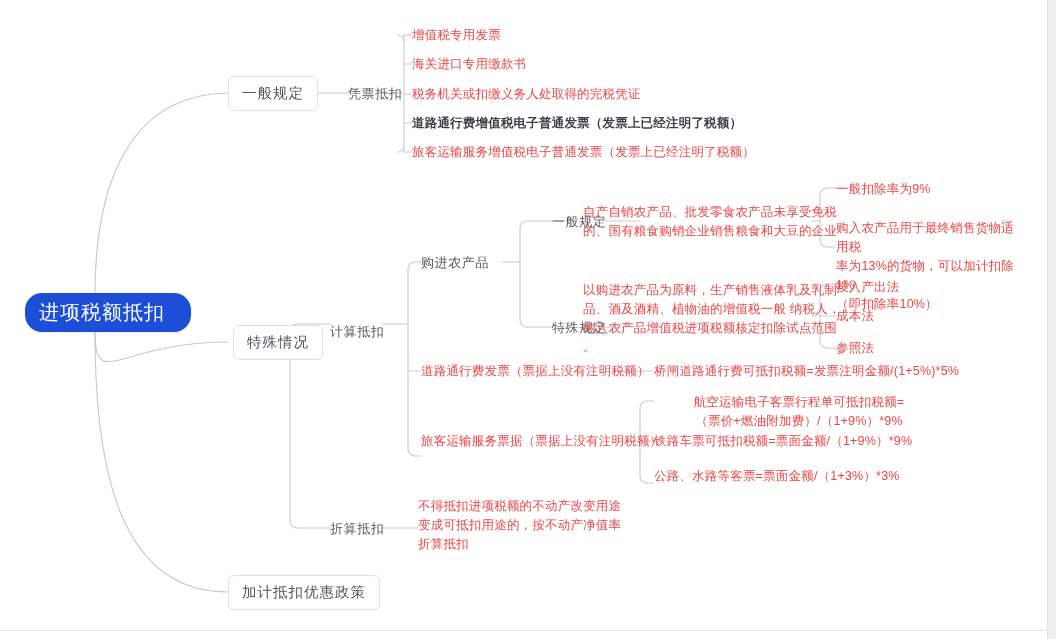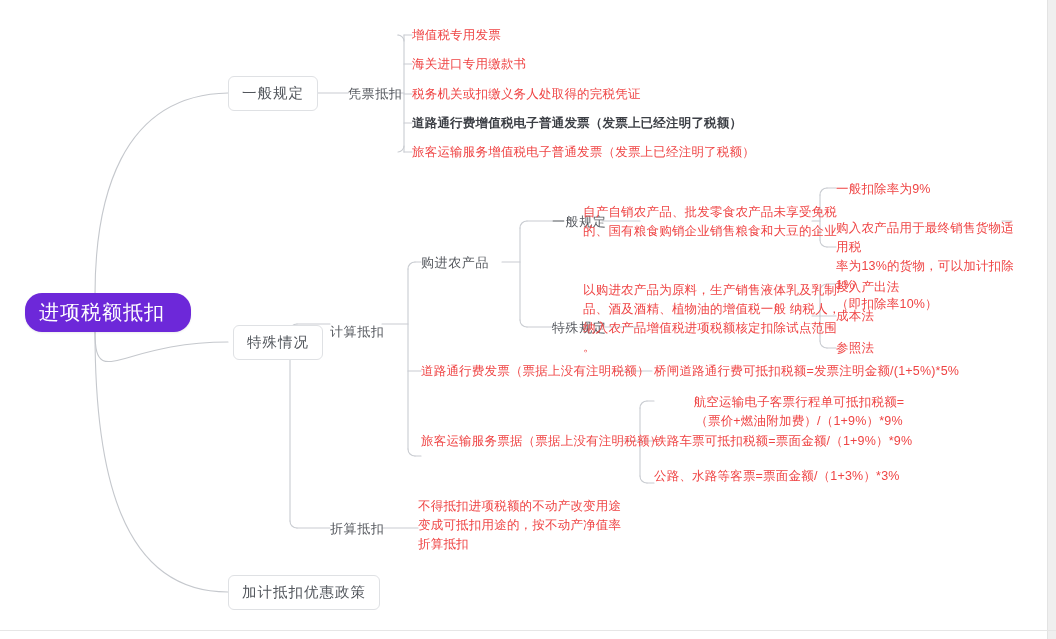--- a/index.html
+++ b/index.html
@@ -28,21 +28,21 @@
   }
   .node {
     position: absolute;
     color: #ef4444;
     font-size: 12.5px;
     line-height: 19px;
     white-space: pre-line;
     letter-spacing: 0.1px;
   }
   .node.root {
-    background: #6d28d9;
+    background: #1d4ed8;
     color: #ffffff;
     font-size: 20px;
     line-height: 26px;
     border-radius: 17px;
     padding: 6px 26px 7px 14px;
     white-space: nowrap;
     letter-spacing: 1px;
     box-shadow: 0 1px 2px rgba(0,0,0,0.08);
   }
   .node.boxed {

